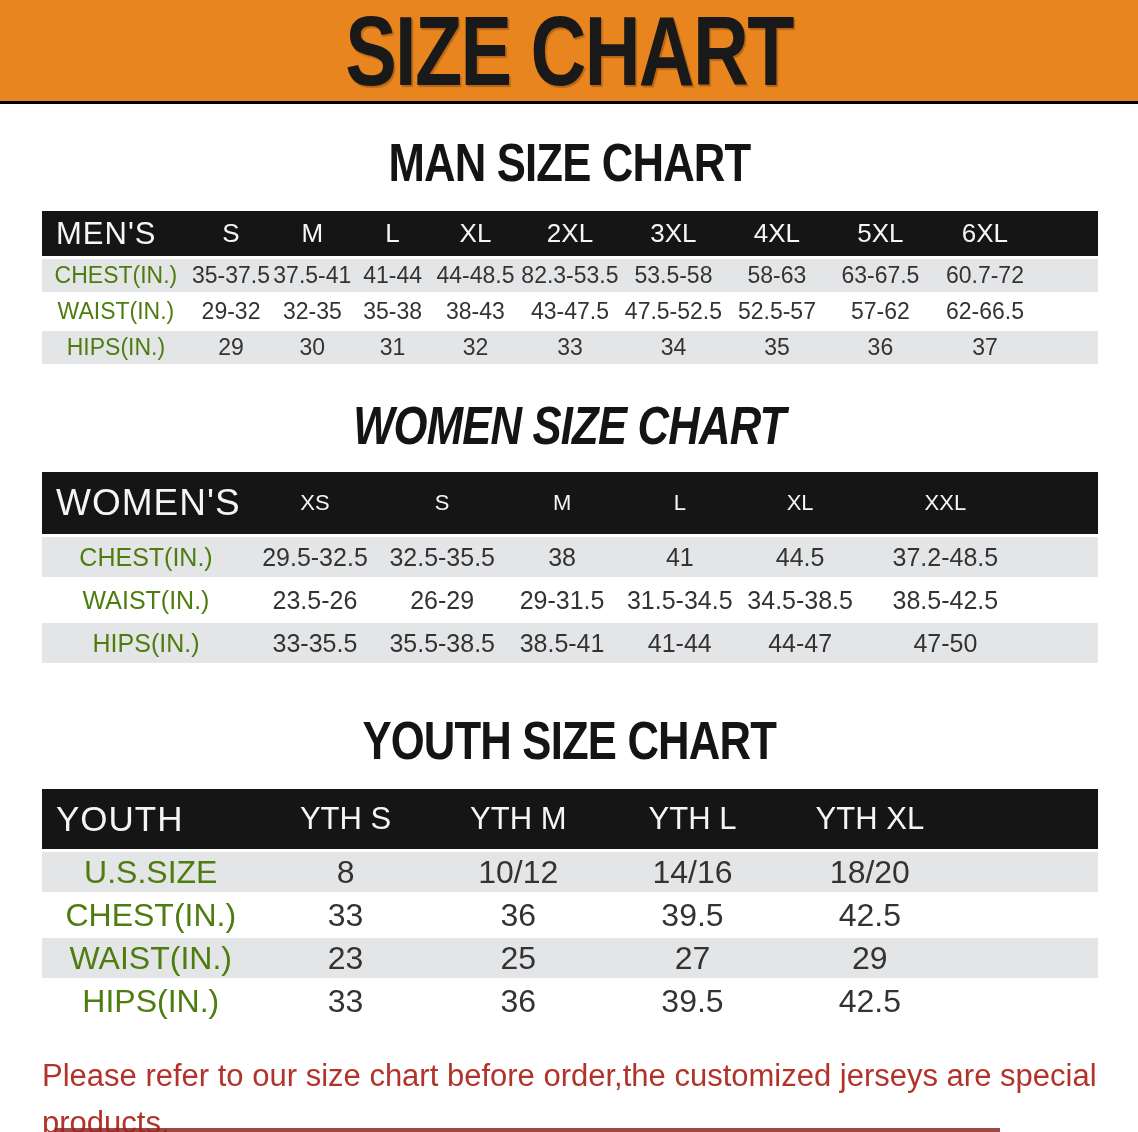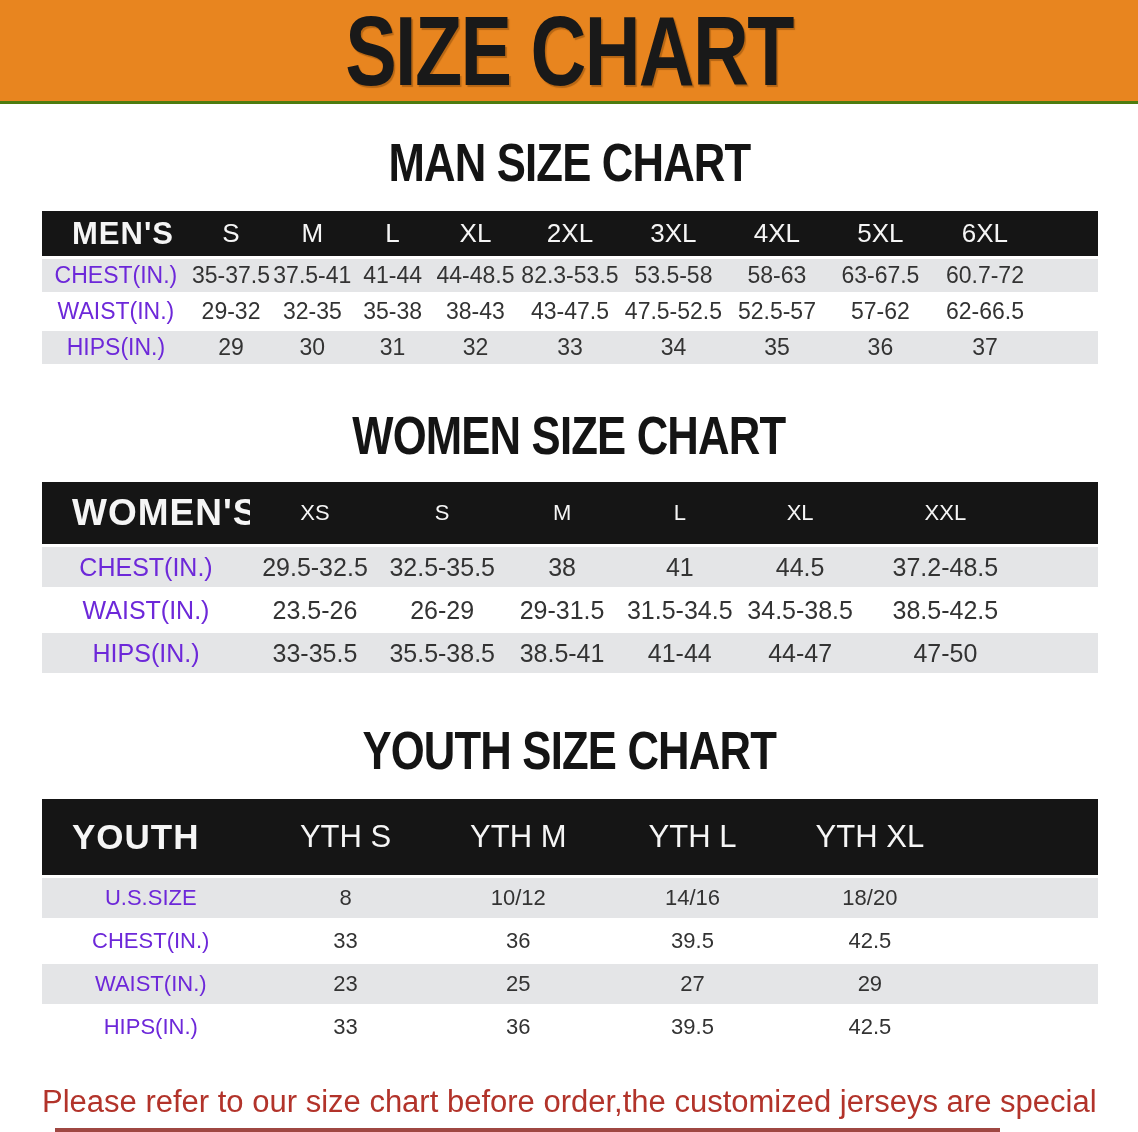--- a/index.html
+++ b/index.html
@@ -3,63 +3,63 @@
 <meta charset="utf-8">
 <style>
   html,body{margin:0;padding:0;}
   body{
     width:1138px;height:1132px;position:relative;overflow:hidden;
     background:#ffffff;
     font-family:"Liberation Sans","DejaVu Sans",sans-serif;
   }
   
   .banner{
-    height:101px;background:#E8851F;border-bottom:3px solid #4d7c0f;
+    height:101px;background:#E8851F;border-bottom:3px solid #000000;
     display:flex;align-items:center;justify-content:center;
   }
   .banner-text{
     display:inline-block;font-size:99px;font-weight:bold;line-height:1;
     transform:scale(0.78,1.0);letter-spacing:-2px;color:#191919;
     text-shadow:2px 2px 1px rgba(90,45,0,0.35);
   }
   
   .sec-heading{text-align:center;line-height:1;}
   .sec-heading .inner{
     display:inline-block;font-size:52px;font-weight:bold;color:#141414;
     transform:scale(0.84,1.04);letter-spacing:-1px;
   }
   .h-man{margin-top:32px;}
-  .h-women{margin-top:42px;}
+  .h-women{margin-top:32px;font-style:italic;}
   .h-youth{margin-top:48px;}
   
   table.sizes{
     width:1056px;margin-left:42px;table-layout:fixed;
     border-collapse:separate;border-spacing:0 3px;
   }
   table.sizes td{padding:0;text-align:center;vertical-align:middle;overflow:hidden;white-space:nowrap;}
   tr.hdr td{background:#151515;color:#f5f5f5;}
-  tr.hdr td.lbl{text-align:left;padding-left:30px;font-weight:bold;}
+  tr.hdr td.lbl{text-align:left;padding-left:14px;font-weight:normal;}
   tr.stripe td{background:#E4E5E7;}
-  td.rowlbl{color:#6d28d9;}
+  td.rowlbl{color:#4d7c0f;}
   td.val{color:#333333;}
   
   .men-tbl{margin-top:20px;}
   .men-tbl tr.hdr td{height:45px;font-size:26px;}
   .men-tbl tr.hdr td.lbl{font-size:31px;letter-spacing:1px;}
   .men-tbl tr.data td{height:33px;font-size:23px;}
   
   .women-tbl{margin-top:18px;}
   .women-tbl tr.hdr td{height:62px;font-size:22px;}
   .women-tbl tr.hdr td.lbl{font-size:37px;letter-spacing:1px;}
   .women-tbl tr.data td{height:40px;font-size:25px;}
   
   .youth-tbl{margin-top:20px;}
-  .youth-tbl tr.hdr td{height:76px;font-size:31px;}
+  .youth-tbl tr.hdr td{height:60px;font-size:31px;}
   .youth-tbl tr.hdr td.lbl{font-size:35px;letter-spacing:1px;}
-  .youth-tbl tr.data td{height:40px;font-size:22px;}
+  .youth-tbl tr.data td{height:40px;font-size:32px;}
   
   .footer-note{
     margin-top:28px;padding-left:42px;padding-right:20px;
     color:#B2332A;font-size:31px;line-height:1.52;
   }
   .cropped-edge{
     position:absolute;bottom:0;left:55px;width:945px;height:4px;
     background:#8E2721;opacity:.85;
   }
 </style>

